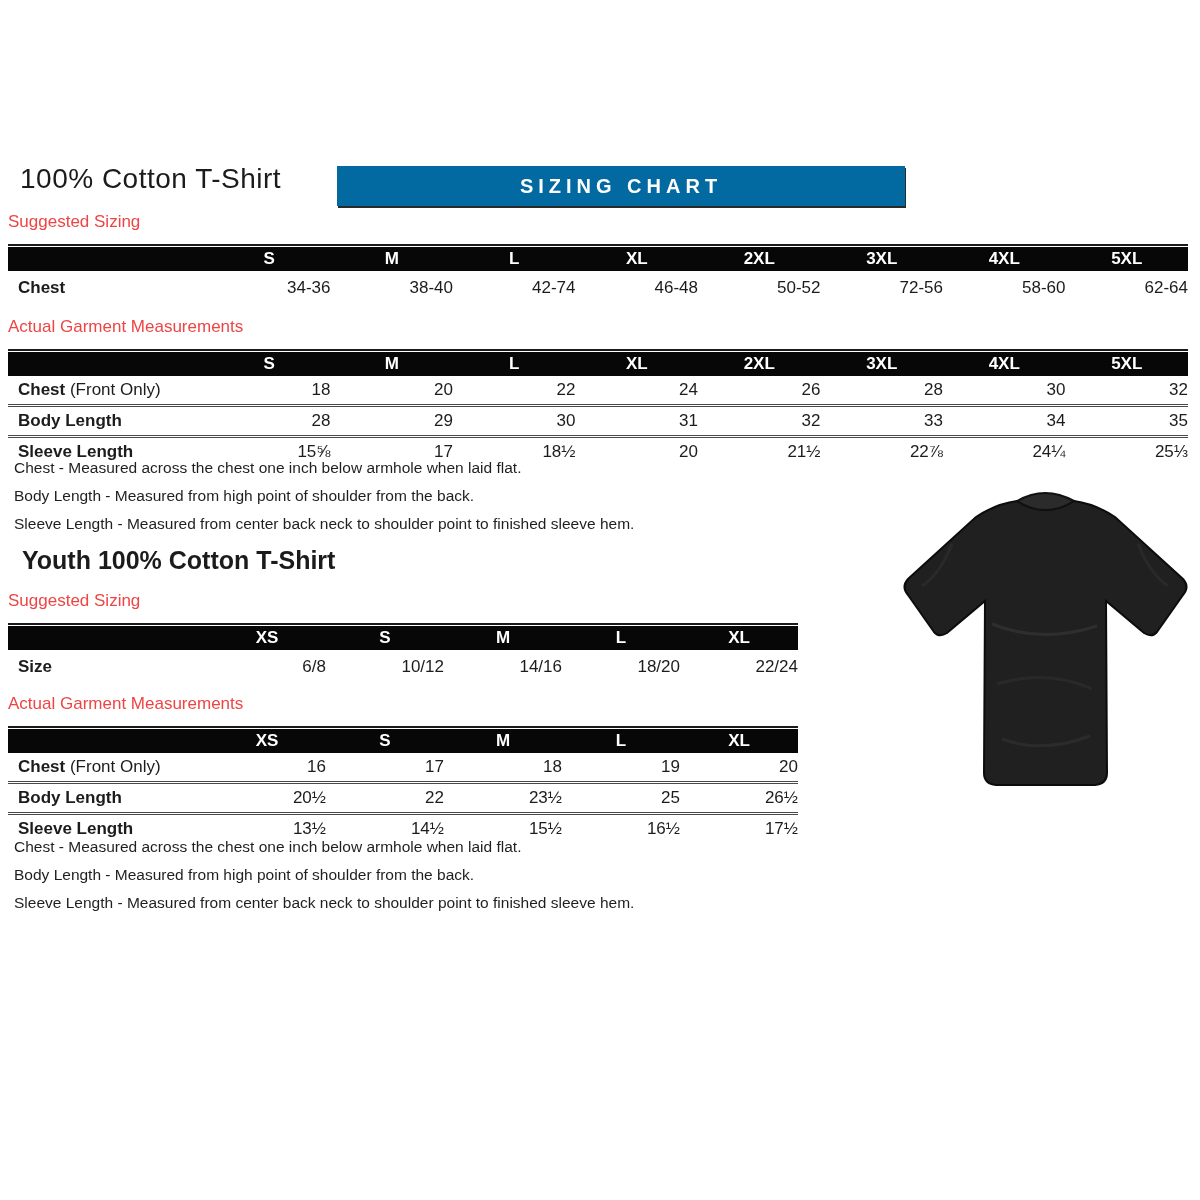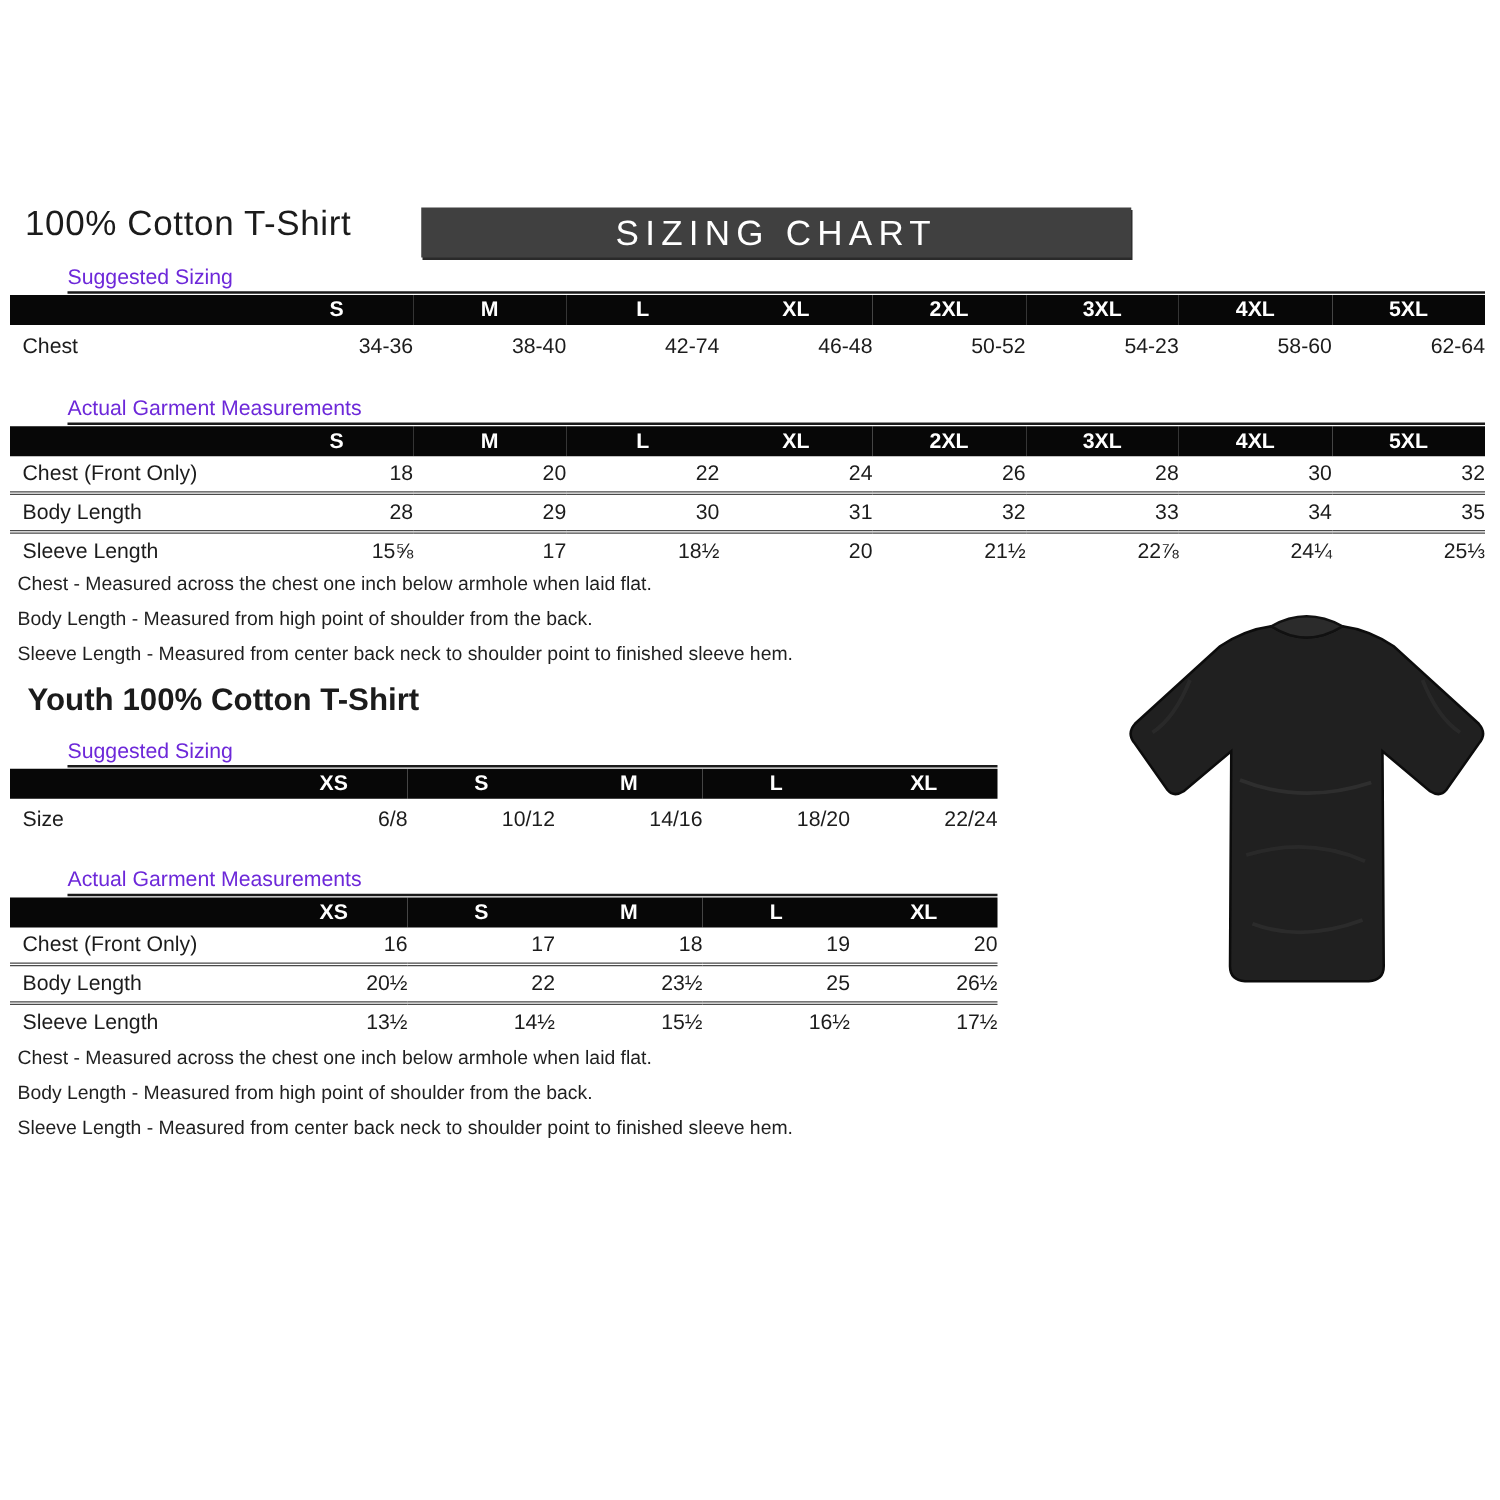--- a/index.html
+++ b/index.html
@@ -8,54 +8,53 @@
     background:#ffffff; color:#1b1b1b;
     font-family:"Liberation Sans", sans-serif;
     overflow:hidden;
   }
   .abs { position:absolute; }
 
   
   #main-title  { left:20px;  top:163px; font-size:28px; font-weight:400; letter-spacing:0.5px; }
   #banner {
     left:337px; top:166px; width:568px; height:40px;
-    background:#404040; color:#ffffff;
-    font-weight:normal; font-size:28px; letter-spacing:5px;
+    background:#0369a1; color:#ffffff;
+    font-weight:bold; font-size:20px; letter-spacing:5px;
     text-align:center; line-height:41px;
     box-shadow:1px 2px 0 #2a2a2a;
   }
   #youth-title { left:22px; top:546px; font-size:25px; font-weight:bold; }
 
   
   #adult-suggested { left:8px;  top:212px; width:1180px; }
   #adult-actual    { left:8px;  top:317px; width:1180px; }
   #adult-notes     { left:14px; top:459px; width:830px; }
   #youth-suggested { left:8px;  top:591px; width:790px; }
   #youth-actual    { left:8px;  top:694px; width:790px; }
   #youth-notes     { left:14px; top:838px; width:830px; }
 
   .section-label {
-    font-size:17px; color:#6d28d9;
+    font-size:17px; color:#ef4444;
     border-bottom:2px solid #1a1a1a;
-    padding-bottom:1px;
-    margin-left:46px;
+    padding-bottom:12px;
   }
 
   
   table.size-table { border-collapse:collapse; table-layout:fixed; width:100%; margin-top:1px; }
   .size-table th {
     background:#070707; color:#ffffff;
     font-size:17px; font-weight:bold;
     height:24px; padding:0; text-align:center;
   }
   .size-table th.label-col { width:200px; }
   .size-table td { font-size:17px; color:#1c1c1c; text-align:right; height:28px; padding:0; }
   .size-table.roomy td { height:34px; }
   .size-table td.row-label { text-align:left; padding-left:10px; }
-  .size-table td.row-label b { font-weight:normal; }
+  .size-table td.row-label b { font-weight:bold; }
   .size-table.separated tbody tr + tr td { border-top:3px double #4a4a4a; }
 
   
   .note-line { font-size:15.5px; color:#1f1f1f; margin-bottom:10px; }
 
   
   #tshirt-figure { left:892px; top:484px; width:306px; height:322px; }
 </style>
 </head>
 <body>
@@ -80,21 +79,21 @@
         </tr>
       </thead>
       <tbody>
         <tr>
           <td class="row-label"><b>Chest</b></td>
           <td>34-36</td>
           <td>38-40</td>
           <td>42-74</td>
           <td>46-48</td>
           <td>50-52</td>
-          <td>54-23</td>
+          <td>72-56</td>
           <td>58-60</td>
           <td>62-64</td>
         </tr>
       </tbody>
     </table>
 </div>
 
 <div class="abs" id="adult-actual">
   <div class="section-label">Actual Garment Measurements</div>
   <table class="size-table separated">

